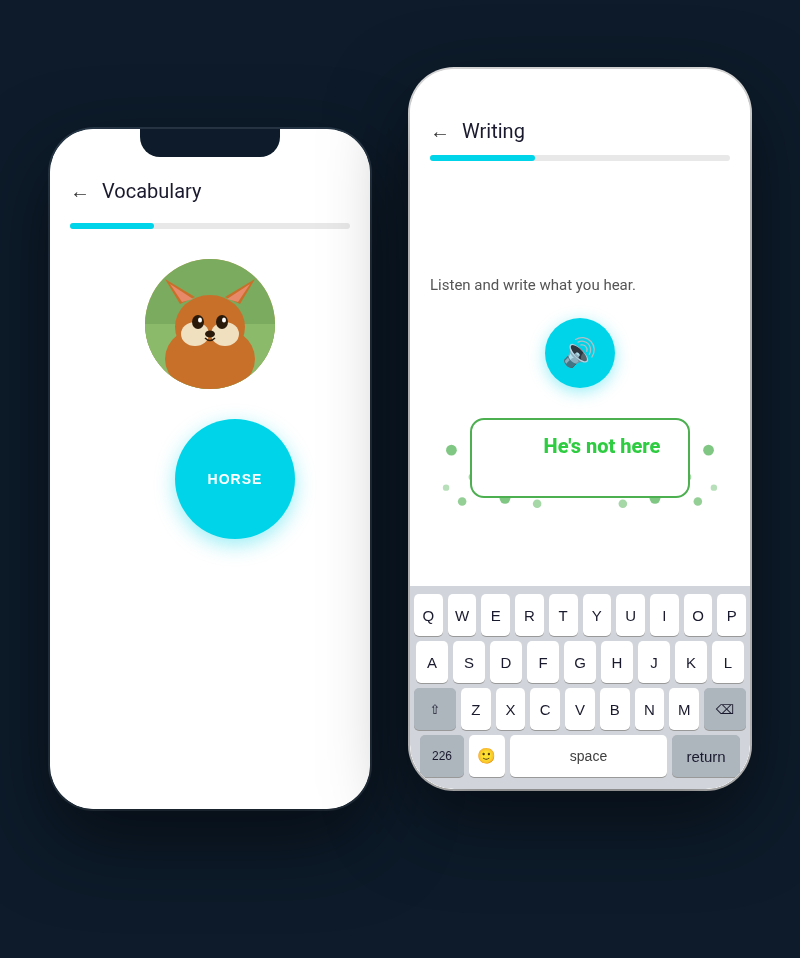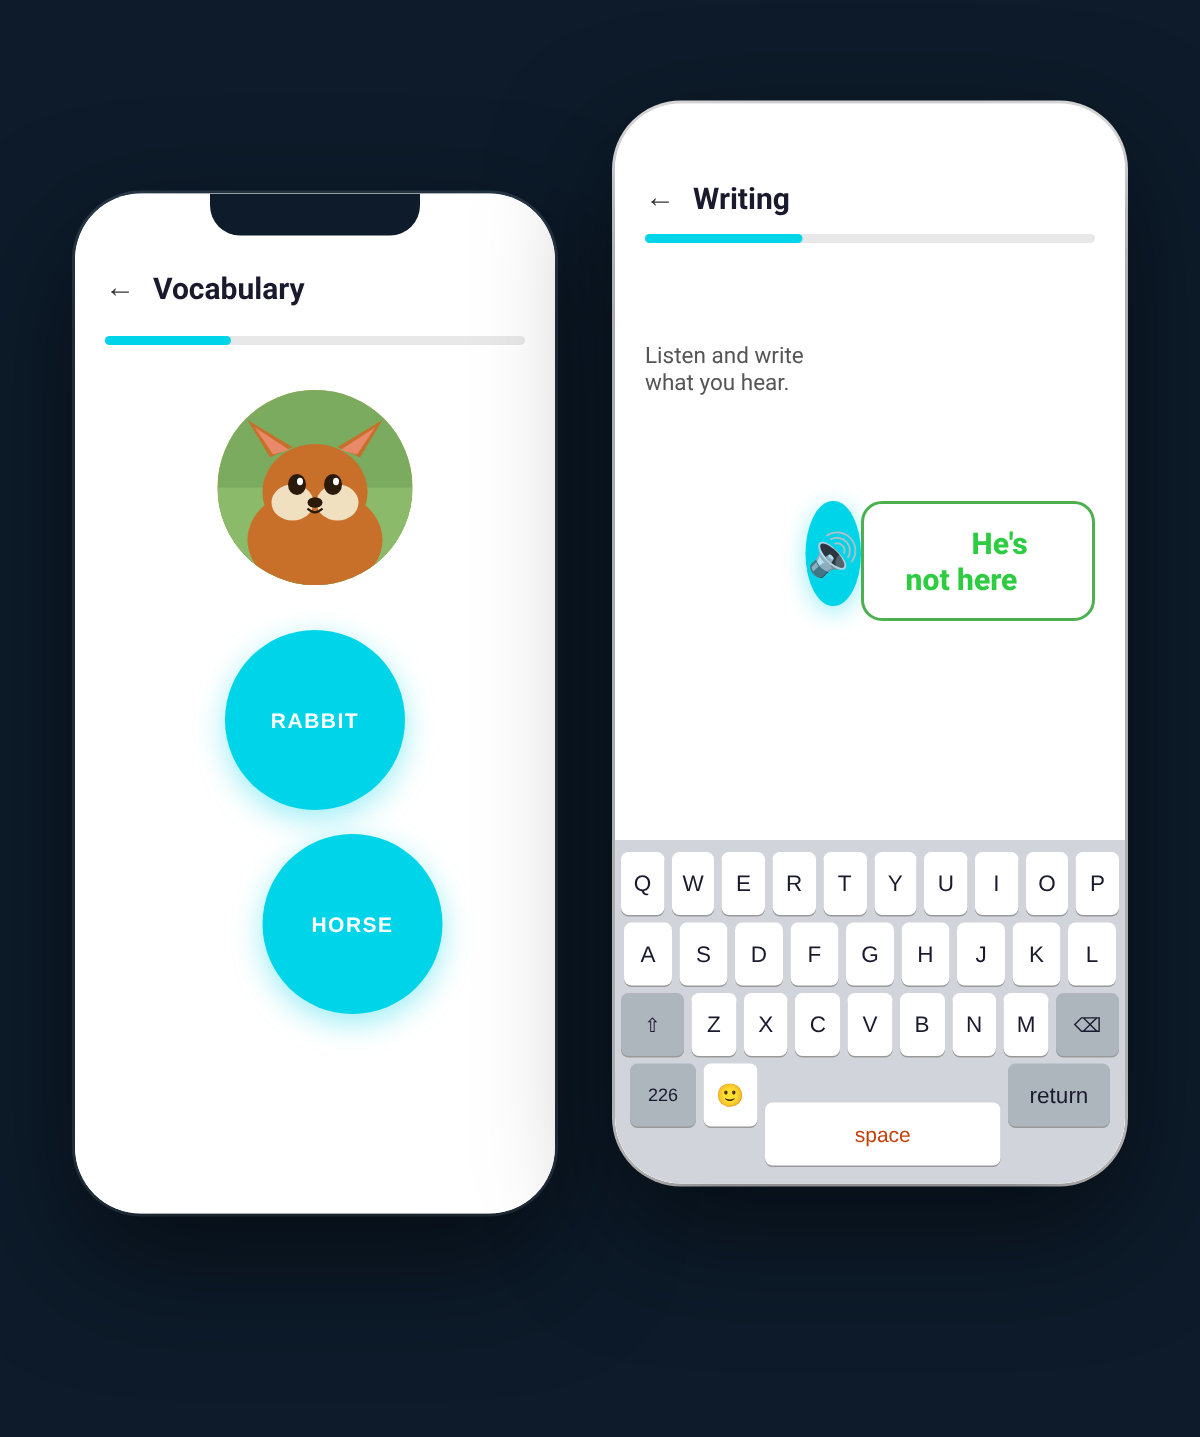--- a/index.html
+++ b/index.html
@@ -72,21 +72,21 @@
     }
 
     .back-arrow {
       font-size: 20px;
       color: #333;
       cursor: pointer;
     }
 
     .screen-title {
       font-size: 20px;
-      font-weight: 700;
+      font-weight: 400;
       color: #1a1a2e;
     }
 
     .progress-bar-container {
       width: 100%;
       height: 6px;
       background: #e8e8e8;
       border-radius: 3px;
       margin-bottom: 30px;
     }
@@ -197,20 +197,21 @@
       width: 35%;
       height: 100%;
       background: #00d4e8;
       border-radius: 3px;
     }
 
     .writing-body {
       flex: 1;
       padding: 20px;
       display: flex;
+      flex-direction: column;
       align-items: center;
       background: #fff;
       justify-content: center;
     }
 
     .listen-instruction {
       font-size: 15px;
       color: #555;
       margin-bottom: 24px;
       align-self: flex-start;
@@ -331,22 +332,21 @@
 
     .key-emoji {
       min-width: 32px;
       max-width: 36px;
     }
 
     .key-space {
       flex: 1;
       max-width: 180px;
       font-size: 14px;
-      color: #c2410c;
-      margin-top: 26px;
+      color: #404040;
     }
 
     .key-return {
       min-width: 60px;
       max-width: 68px;
       font-size: 15px;
     }
   </style>
 </head>
 <body>
@@ -389,21 +389,20 @@
               <ellipse cx="55" cy="61" rx="2" ry="2.5" fill="#fff"></ellipse>
               <ellipse cx="79" cy="61" rx="2" ry="2.5" fill="#fff"></ellipse>
 
               <ellipse cx="65" cy="75" rx="5" ry="3.5" fill="#2a1a0a"></ellipse>
 
               <path d="M60 79 Q65 84 70 79" stroke="#2a1a0a" stroke-width="1.5" fill="none"></path>
             </svg>
           </div>
         </div>
         <div class="vocab-buttons">
-          <button class="vocab-btn">RABBIT</button>
           <button class="vocab-btn offset">HORSE</button>
         </div>
       </div>
     </div>
   </div>
 
   <div class="phone-right">
     <div class="phone-right-inner">
       <div class="status-bar-right"></div>
       <div class="phone-right-content">

